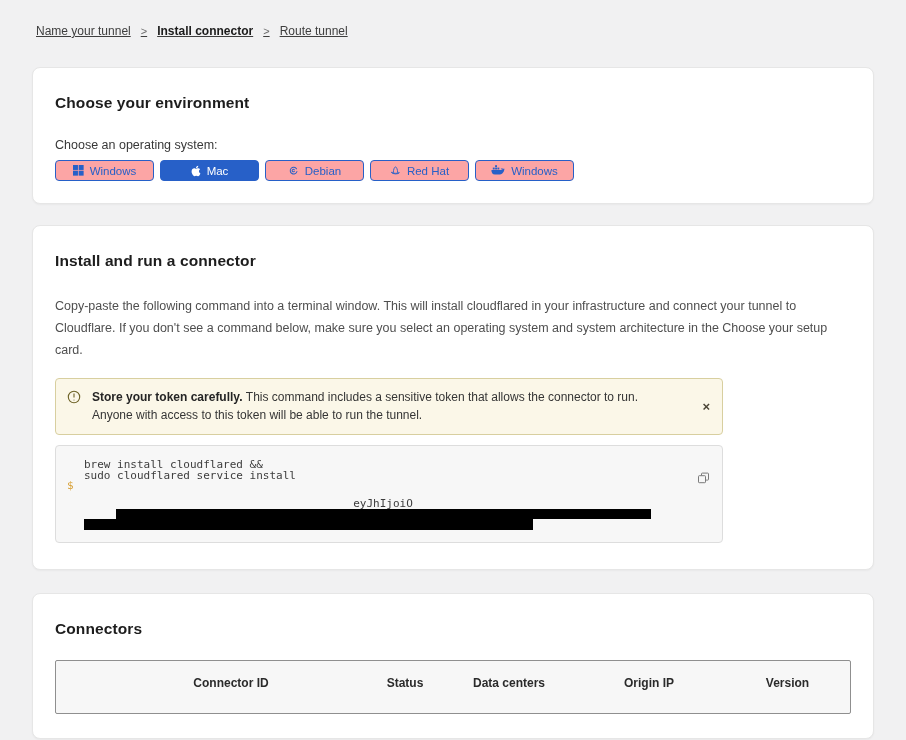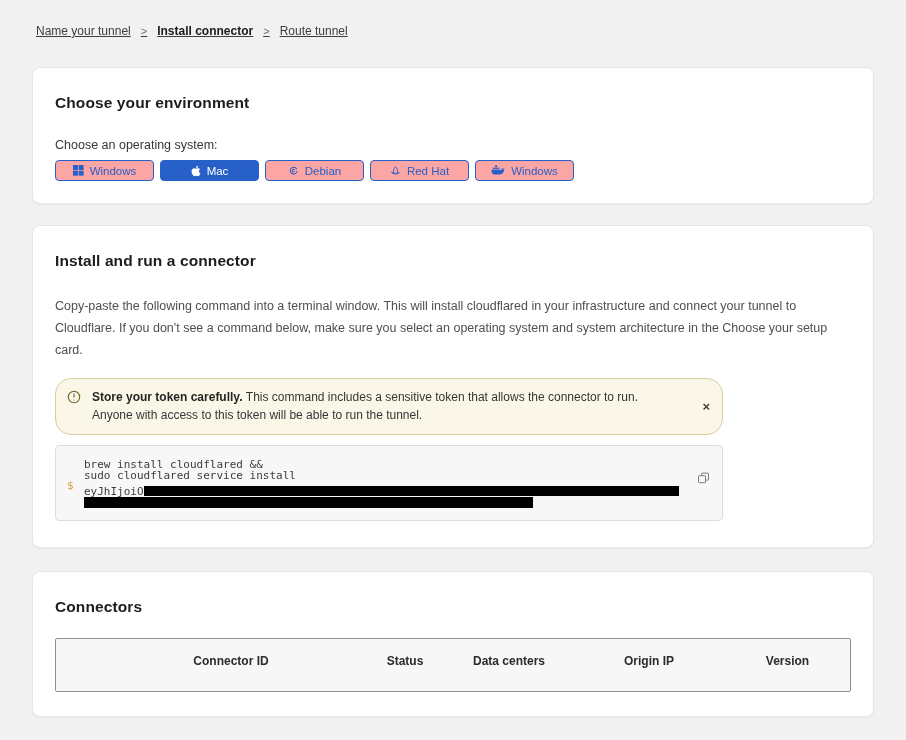--- a/index.html
+++ b/index.html
@@ -69,21 +69,21 @@
     line-height: 1.75;
     color: #4f4f4f;
     max-width: 800px;
   }
   .alert {
     position: relative;
     margin-top: 16px;
     width: 668px;
     background: #fbf7e8;
     border: 1px solid #d8cf9f;
-    border-radius: 16px;
+    border-radius: 4px;
     padding: 9px 46px 9px 36px;
     font-size: 12px;
     line-height: 1.55;
     color: #353535;
   }
   .alert .alert-icon {
     position: absolute; left: 11px; top: 11px;
     color: #6d6226;
   }
   .alert .alert-title { font-weight: bold; color: #252525; }
@@ -108,21 +108,21 @@
     font-size: 11px;
     color: #3d3d3d;
   }
   .codeblock .prompt {
     position: absolute; left: 11px; top: 33px;
     color: #d9a33c;
   }
   .code-line { line-height: 11px; white-space: pre; }
   .code-line + .code-line { margin-top: 0; }
   .line-gap { margin-top: 10px; }
-  .token-line { display: flex; align-items: center; margin-top: 5px; }
+  .token-line { display: flex; align-items: center; margin-top: 17px; flex-direction: column; }
   .redacted-bar { background: #000000; display: inline-block; }
   .bar-1 { height: 10px; width: 535px; }
   .bar-2 { height: 11px; width: 449px; margin-top: 0; display: block; }
   .copy-btn {
     position: absolute; right: 12px; top: 26px;
     background: none; border: none; cursor: pointer; padding: 0;
     color: #7a7a7a;
   }
 
   

